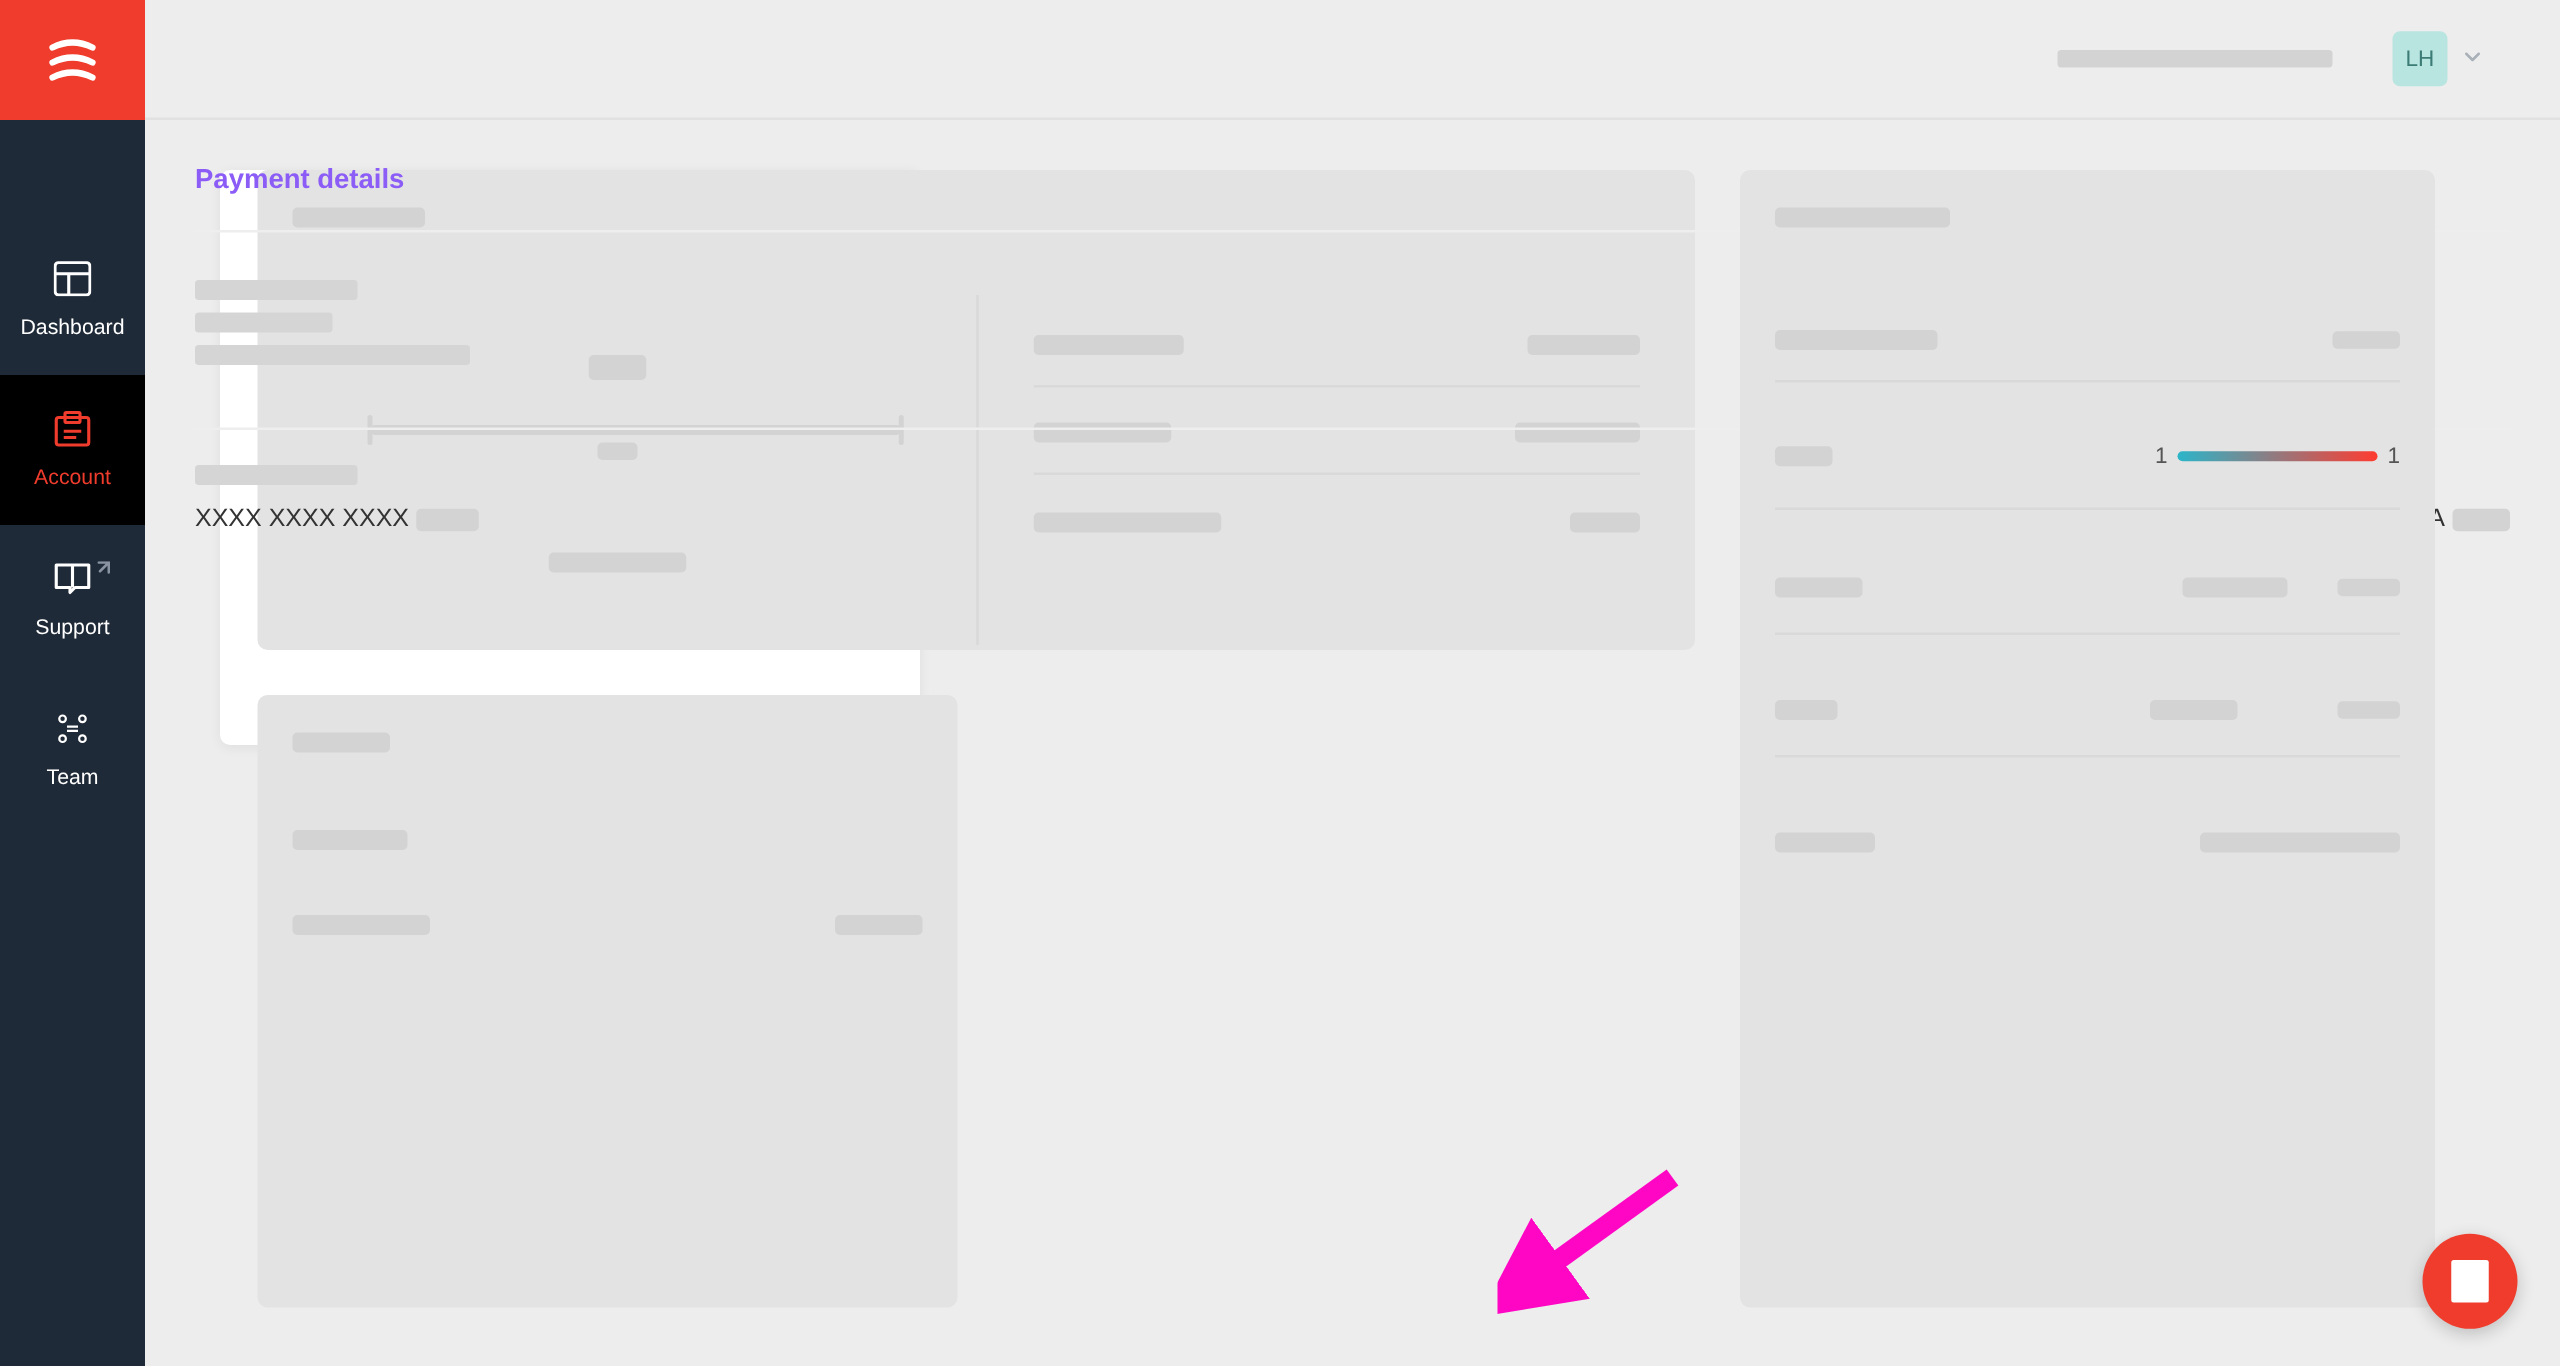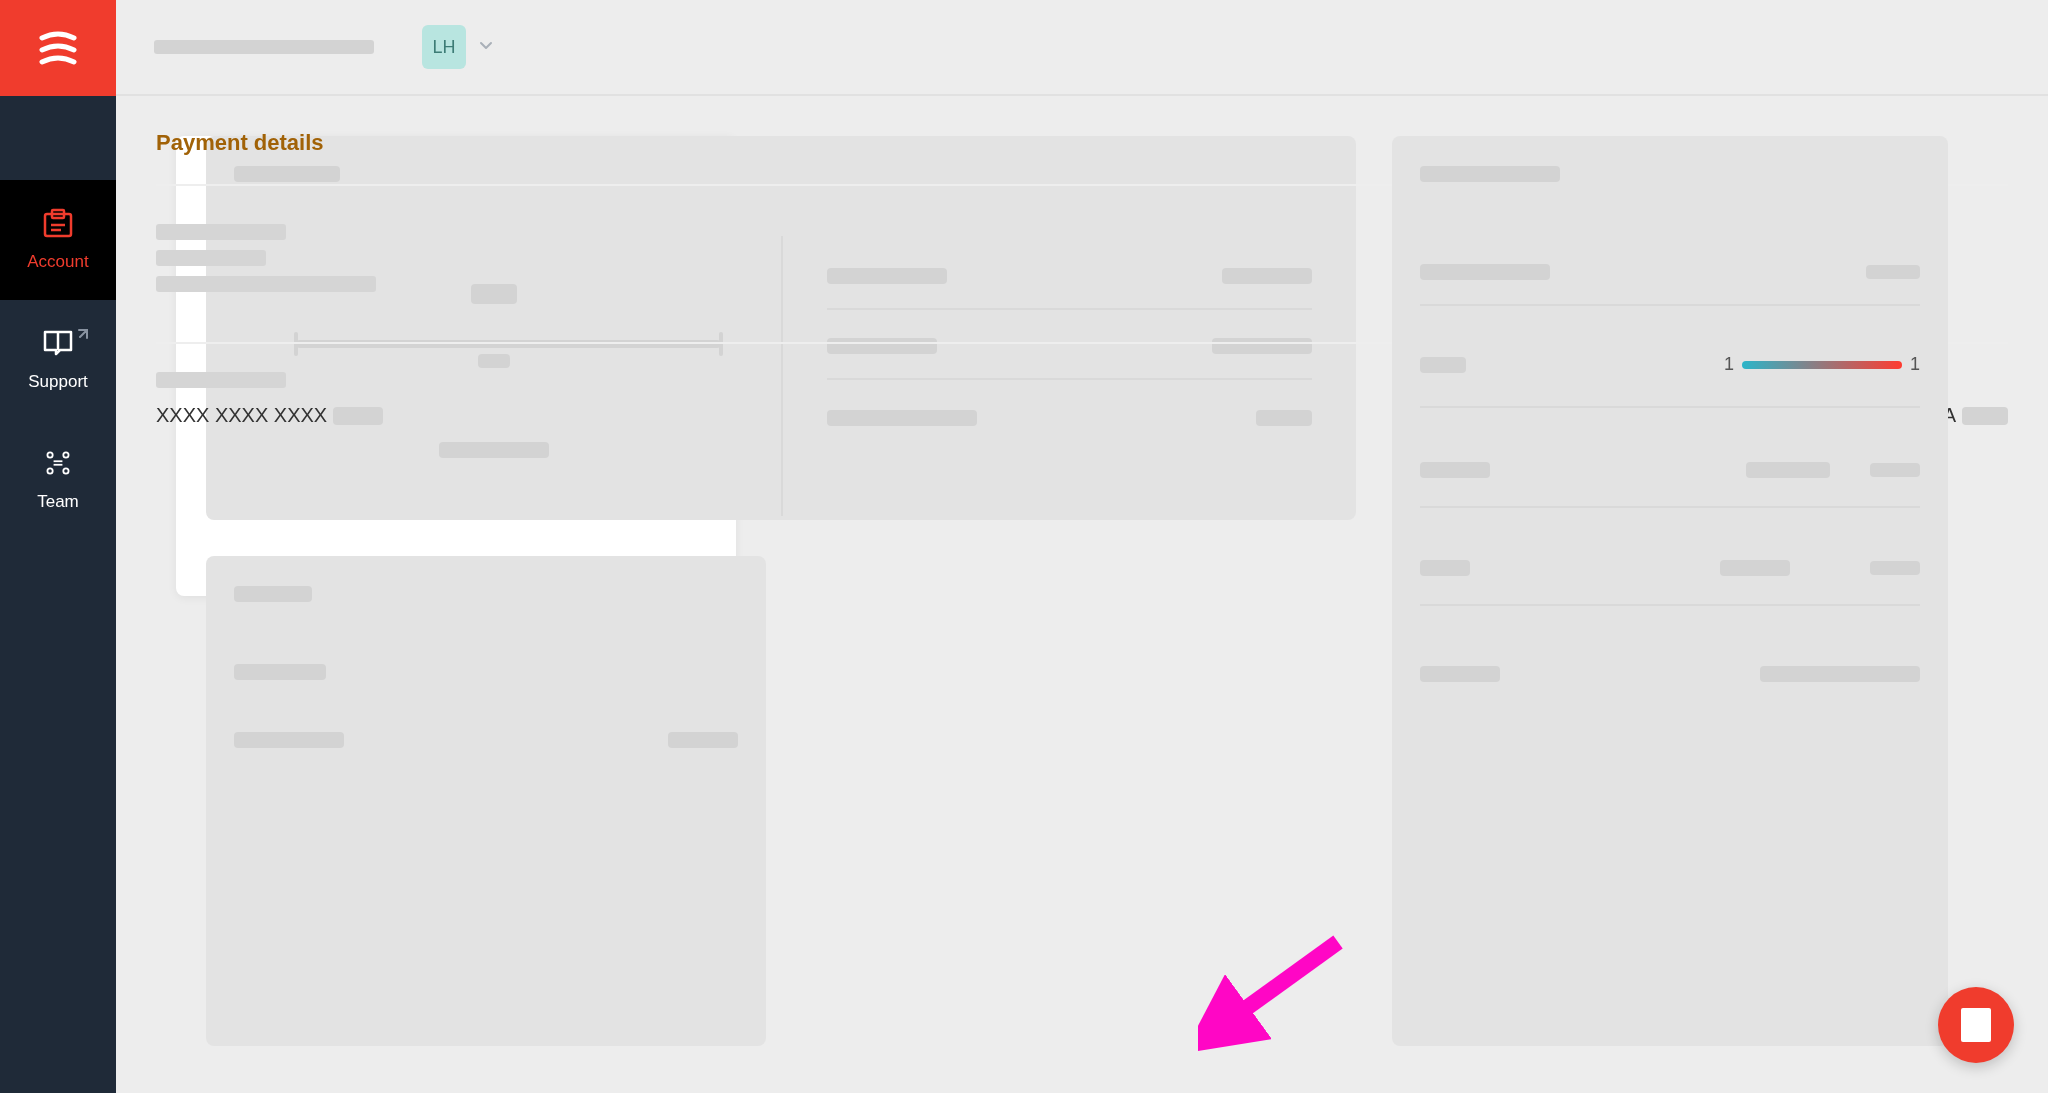--- a/index.html
+++ b/index.html
@@ -54,20 +54,21 @@
   width: 14px; height: 14px;
 }
 
 
 .header {
   position: absolute;
   left: 116px; right: 0; top: 0;
   height: 96px;
   display: flex;
   align-items: center;
+  justify-content: flex-end;
   padding-right: 62px;
   border-bottom: 2px solid #e1e1e1;
   padding-left: 38px;
 }
 .header .org-ph {
   width: 220px; height: 14px;
   background: #d3d3d3;
   border-radius: 3px;
   margin-right: 48px;
 }
@@ -128,21 +129,21 @@
 
 #card-bl .bl-title { position:absolute; left:28px; top:30px; width:78px; height:16px; }
 #card-bl .bl-row { position:absolute; left:28px; height:16px; }
 
 
 #card-right .r-title { position:absolute; left:28px; top:30px; width:140px; height:16px; }
 
 
 #card-pay .pay-head {
   position:absolute; left:40px; top:34px;
-  font-size: 22px; font-weight:700; color:#a16207;
+  font-size: 22px; font-weight:700; color:#8b5cf6;
 }
 #card-pay .divider { position:absolute; left:40px; right:40px; height:2px; background:#eee; }
 #card-pay .pay-ph { position:absolute; background:#d5d5d5; height:16px; border-radius:3px; }
 #card-pay .masked {
   position:absolute; left:40px; top:308px;
   font-size:20px; color:#333; display:flex; align-items:center; gap:6px;
 }
 #card-pay .visa {
   position:absolute; right:40px; top:308px;
   font-size:20px; color:#333; display:flex; align-items:center; gap:6px;
@@ -204,20 +205,30 @@
 
 <nav class="sidebar">
   <div class="logo">
     <svg viewBox="0 0 40 40">
       <path d="M4 10 Q20 2 36 10" stroke="#fff" stroke-width="5" fill="none" stroke-linecap="round"></path>
       <path d="M4 22 Q20 14 36 22" stroke="#fff" stroke-width="5" fill="none" stroke-linecap="round"></path>
       <path d="M4 34 Q20 26 36 34" stroke="#fff" stroke-width="5" fill="none" stroke-linecap="round"></path>
     </svg>
   </div>
   <div class="nav">
+    <div class="nav-item">
+      <span class="icon-wrap">
+        <svg width="30" height="28" viewBox="0 0 30 28">
+            <rect x="1" y="1" width="28" height="26" rx="3" fill="none" stroke="#fff" stroke-width="2.5"></rect>
+            <line x1="1" y1="10" x2="29" y2="10" stroke="#fff" stroke-width="2.5"></line>
+            <line x1="12" y1="10" x2="12" y2="27" stroke="#fff" stroke-width="2.5"></line>
+          </svg>
+      </span>
+      <span>Dashboard</span>
+    </div>
     <div class="nav-item active">
       <span class="icon-wrap">
         <svg width="30" height="30" viewBox="0 0 30 30">
             <rect x="2" y="6" width="26" height="22" rx="2" fill="none" stroke="#f03c2d" stroke-width="2.5"></rect>
             <rect x="9" y="2" width="12" height="8" rx="1" fill="none" stroke="#f03c2d" stroke-width="2.5"></rect>
             <line x1="8" y1="17" x2="22" y2="17" stroke="#f03c2d" stroke-width="2.5"></line>
             <line x1="8" y1="22" x2="18" y2="22" stroke="#f03c2d" stroke-width="2.5"></line>
           </svg>
       </span>
       <span>Account</span>

